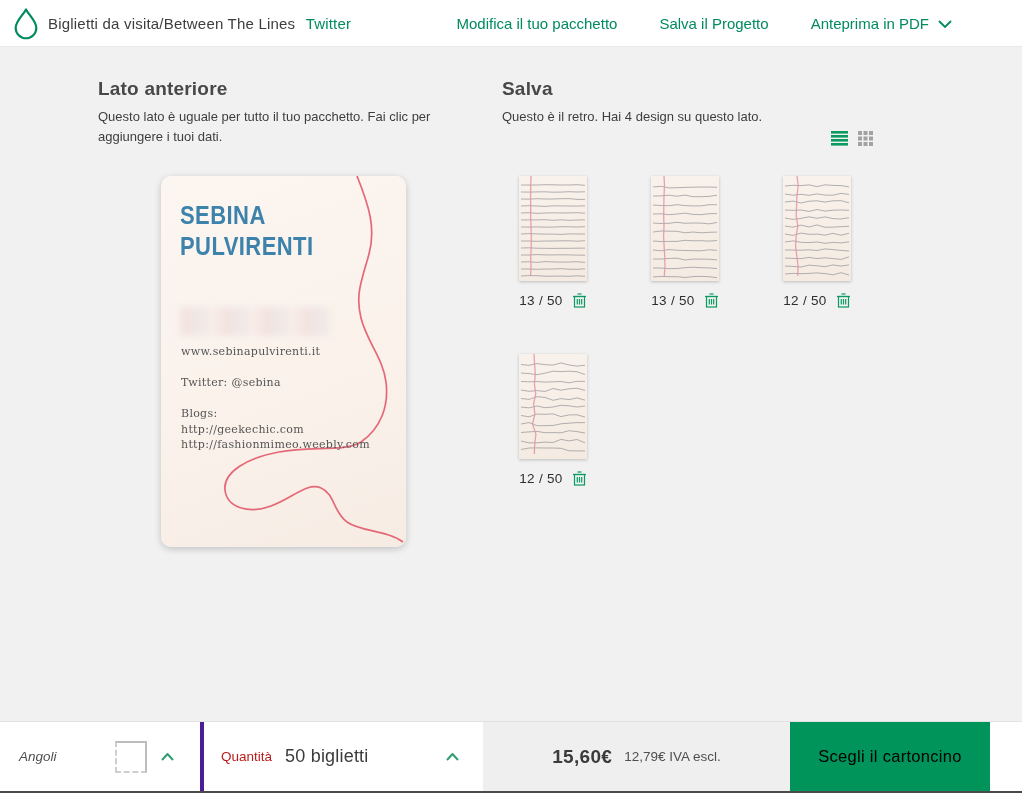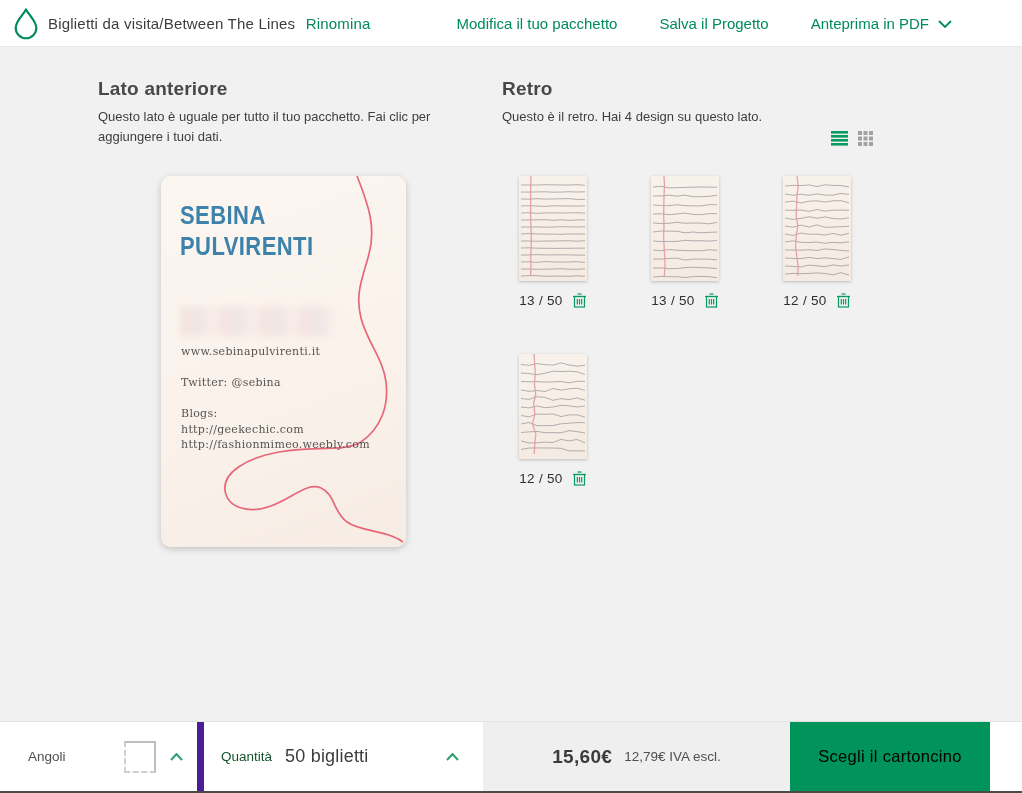--- a/index.html
+++ b/index.html
@@ -49,28 +49,28 @@
   .paper { width:68px; height:105px; background:linear-gradient(170deg,#f9f2ec 0%, #f4eae1 100%);
            box-shadow:0 1px 3px rgba(0,0,0,.22); cursor:pointer; display:block; }
   .design-label { margin-top:11px; display:flex; align-items:center; justify-content:center; gap:9px; }
   .design-count { font-size:13.5px; color:#2f2f2f; letter-spacing:.3px; }
   .trash-btn { width:15px; height:16px; display:flex; align-items:center; justify-content:center; cursor:pointer; background:none; border:none; padding:0; }
 
   
   .bottombar { position:absolute; left:0; bottom:0; width:100%; height:72px; background:#ffffff;
                border-top:1px solid #e2e2e2; border-bottom:2px solid #4a4a4a; display:flex; align-items:stretch; }
   .bb-group { display:flex; align-items:center; cursor:pointer; }
-  .bb-angoli { width:204px; padding-left:28px; border-right:7px solid #4c1d95; }
+  .bb-angoli { width:204px; padding-left:19px; border-right:4px solid #4c1d95;font-style:italic; }
   .bb-angoli-label { font-size:13.5px; color:#4f4f4f; }
   .corner-icon { width:32px; height:32px; margin-left:58px;
                  border-top:2px solid #bdbdbd; border-right:2px solid #bdbdbd;
                  border-left:2px dashed #cfcfcf; border-bottom:2px dashed #cfcfcf; }
   .bb-chevron { margin-left:14px; }
   .bb-quantita { width:279px; padding-left:17px; }
-  .bb-q-label { font-size:13.5px; color:#14532d; }
+  .bb-q-label { font-size:13.5px; color:#b91c1c; }
   .bb-q-value { font-size:18px; color:#3c3c3c; font-weight:500; margin-left:13px; letter-spacing:.2px; }
   .bb-quantita .bb-chevron { margin-left:auto; margin-right:24px; }
   .bb-price { width:307px; background:#efefef; display:flex; align-items:center; justify-content:center; gap:12px; }
   .price-total { font-size:19px; font-weight:700; color:#3b3b3b; letter-spacing:.3px; }
   .price-net { font-size:13.5px; color:#4f4f4f; }
   .cta { width:200px; background:#00935a; border:none; color:#000000; font-size:16.5px;
          font-family:"Liberation Sans", sans-serif; letter-spacing:.3px; cursor:pointer;
          display:flex; align-items:center; justify-content:center; }
   .bb-spacer { flex:1; background:#ffffff; }
 </style>
@@ -80,21 +80,21 @@
 <div class="stage">
 
   <header class="header">
     <div class="logo-wrap">
       <svg width="28" height="33" viewBox="0 0 38 44">
         <path d="M19 3 C14 12, 5 19, 5 28 a14 14 0 0 0 28 0 C33 19, 24 12, 19 3 Z" fill="none" stroke="#008a60" stroke-width="3" stroke-linejoin="round"></path>
       </svg>
     </div>
     <div class="breadcrumb">
       <span>Biglietti da visita/</span><span>Between The Lines</span>
-      <span class="rename">Rinomina</span>
+      <span class="rename">Twitter</span>
     </div>
     <nav class="nav">
       <a>Modifica il tuo pacchetto</a>
       <a>Salva il Progetto</a>
       <a>
         <span>Anteprima in PDF</span>
         <svg width="14" height="8" viewBox="0 0 14 8">
           <polyline points="1,1 7,7 13,1" fill="none" stroke="#008a60" stroke-width="1.8"></polyline>
         </svg>
       </a>
@@ -117,21 +117,21 @@
       <div>PULVIRENTI</div>
     </div>
     <div class="card-blur"></div>
     <div class="card-serif cs-web">www.sebinapulvirenti.it</div>
     <div class="card-serif cs-tw">Twitter: @sebina</div>
     <div class="card-serif cs-blogs">Blogs:</div>
     <div class="card-serif cs-b1">http://geekechic.com</div>
     <div class="card-serif cs-b2">http://fashionmimeo.weebly.com</div>
   </div>
 
-  <h2 class="panel-title back-title">Retro</h2>
+  <h2 class="panel-title back-title">Salva</h2>
   <p class="panel-desc back-desc">Questo è il retro. Hai 4 design su questo lato.</p>
 
   <div class="view-toggle">
     <span class="view-btn">
       <svg width="17" height="15" viewBox="0 0 17 15">
         <rect x="0" y="0" width="17" height="2.6" fill="#0a9a62"></rect>
         <rect x="0" y="4" width="17" height="2.6" fill="#0a9a62"></rect>
         <rect x="0" y="8" width="17" height="2.6" fill="#0a9a62"></rect>
         <rect x="0" y="12" width="17" height="2.6" fill="#0a9a62"></rect>
       </svg>

